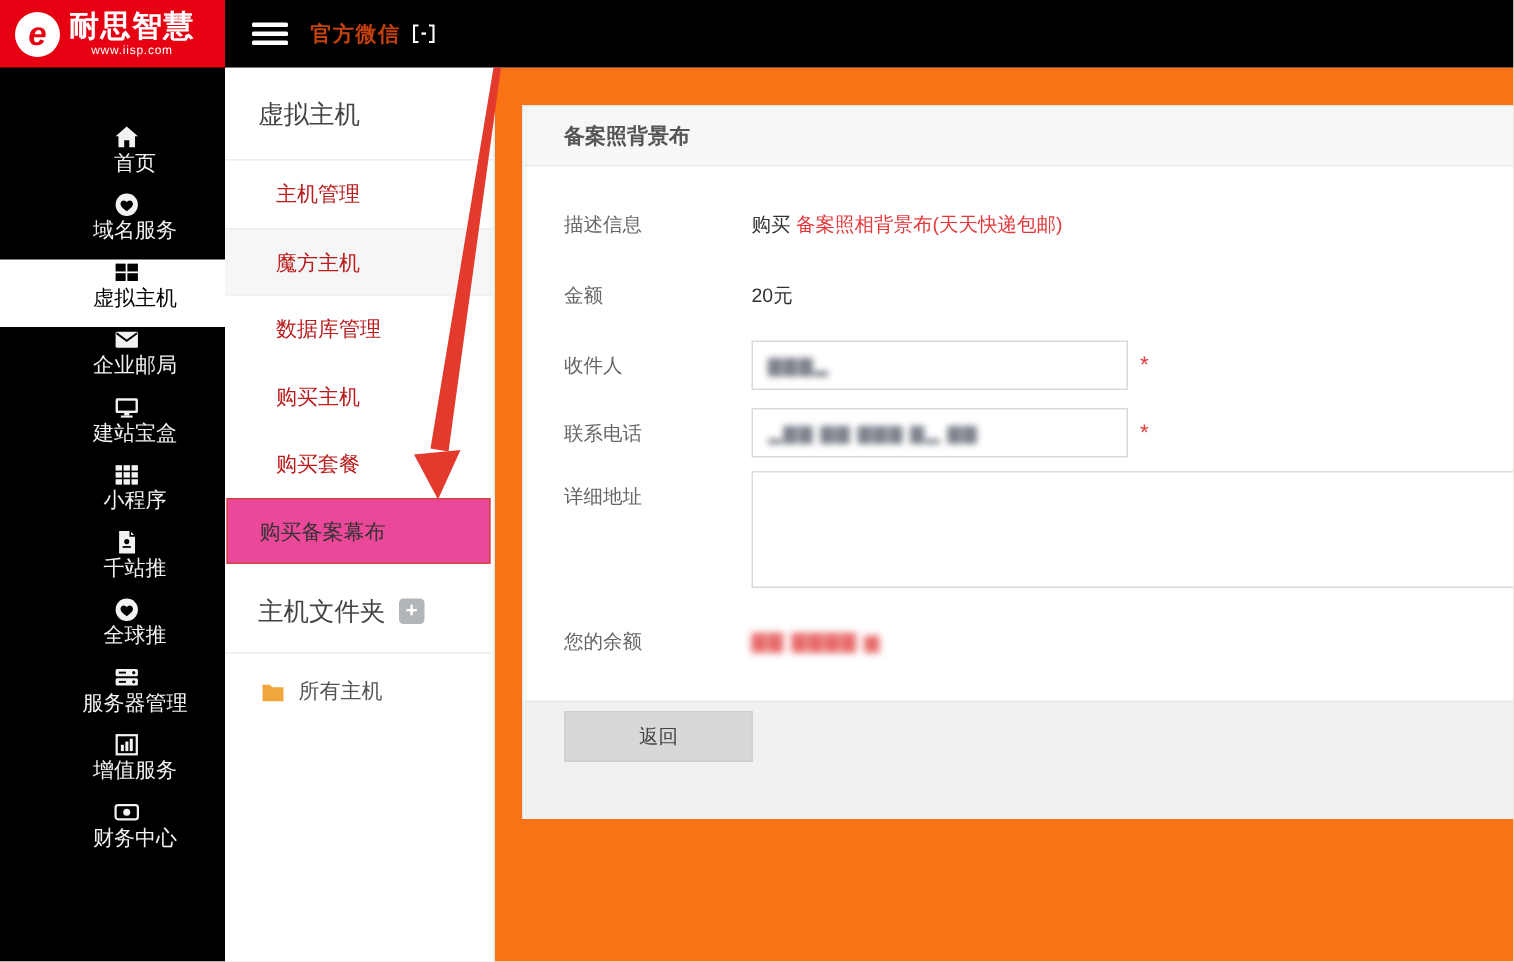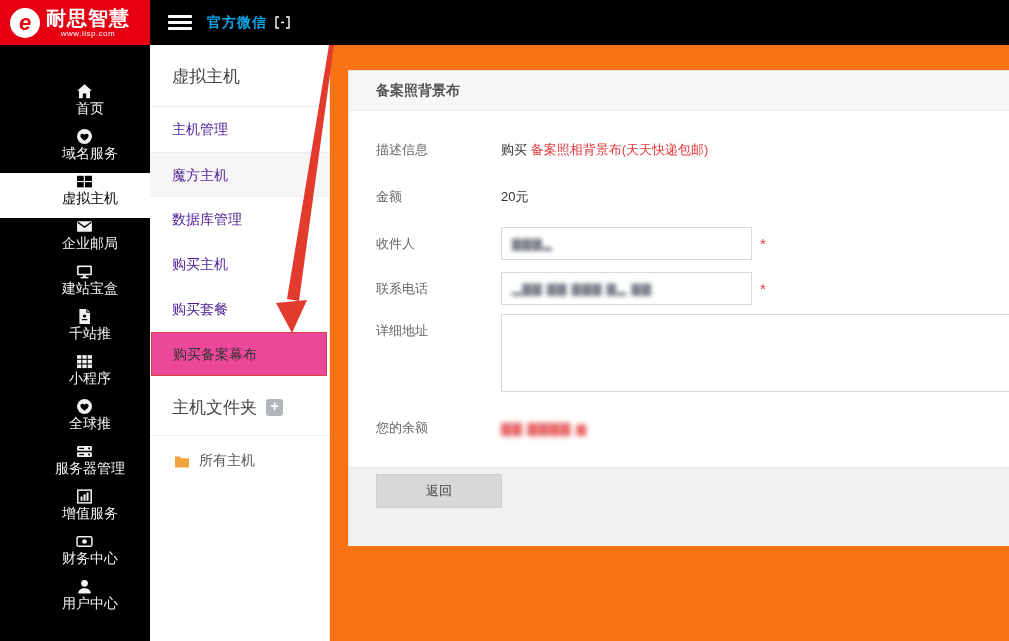--- a/index.html
+++ b/index.html
@@ -24,29 +24,29 @@
     color:#f2f2f2; font-size:14px; cursor:pointer;flex-direction:column; }
   .nav-item .nico { width:17px; height:17px; margin-right:12px; flex:0 0 17px; }
   .nav-item.active { --itembg:#fff; background:#fff; color:#000; }
   .nico svg { display:block; width:17px; height:17px; }
 
   
   .topbar { position:absolute; left:150px; top:0; width:859px; height:45px; background:#000; z-index:4;
     display:flex; align-items:center; }
   .hamburger { width:24px; margin-left:18px; cursor:pointer; }
   .hamburger div { height:3px; background:#fff; margin:3px 0; border-radius:1px; }
-  .wechat { color:#0ea5e9; font-size:14px; font-weight:bold; margin-left:15px; letter-spacing:1px; }
+  .wechat { color:#c2410c; font-size:14px; font-weight:bold; margin-left:15px; letter-spacing:1px; }
   .expand { margin-left:8px; cursor:pointer; }
   .expand svg { display:block; }
 
   
   .submenu { position:absolute; left:150px; top:45px; width:180px; height:596px; background:#fff;
     border-right:1px solid #e2e5e9; z-index:3; }
   .submenu-title { font-size:17px; color:#444; padding:20px 0 18px 22px; border-bottom:1px solid #ececec; }
-  .sub-item { height:45px; line-height:45px; padding-left:22px; font-size:14px; color:#4c1d95; cursor:pointer; }
+  .sub-item { height:45px; line-height:45px; padding-left:34px; font-size:14px; color:#b91c1c; cursor:pointer; }
   .sub-item.alt { background:#f6f6f7; border-top:1px solid #ededef; border-bottom:1px solid #ededef; }
   .sub-item.active { background:#ec4899; border:1px solid #d2453e; height:44px; line-height:42px;
     margin:0 2px 0 1px; padding-left:21px; color:#333; }
   .folder-section { display:flex; align-items:center; font-size:17px; color:#444;
     padding:16px 0 16px 22px; border-bottom:1px solid #ececec; margin-top:4px; }
   .plus-btn { width:17px; height:17px; background:#b3b6b9; border-radius:3px; color:#fff;
     font-size:14px; font-weight:bold; line-height:15px; text-align:center; margin-left:9px; cursor:pointer; }
   .all-hosts { display:flex; align-items:center; padding:16px 0 0 24px; font-size:14px; color:#555; cursor:pointer; }
   .all-hosts svg { margin-right:9px; display:block; }
 
@@ -140,48 +140,48 @@
             <rect x="1" y="2.4" width="14" height="9.2" rx="1" fill="currentColor"></rect>
             <rect x="2.5" y="3.9" width="11" height="6.2" fill="var(--itembg)"></rect>
             <rect x="6.4" y="11.6" width="3.2" height="1.6" fill="currentColor"></rect>
             <rect x="4.3" y="13.2" width="7.4" height="1.3" fill="currentColor"></rect>
           </svg>
         </span>
       <span>建站宝盒</span>
     </div>
     <div class="nav-item">
       <span class="nico">
-          <svg viewBox="0 0 16 16">
-            <path d="M3.2 1h7l3 3v11h-10z" fill="currentColor"></path>
-            <path d="M10.2 1v3h3" fill="none" stroke="var(--itembg)" stroke-width="1"></path>
-            <circle cx="8" cy="7.6" r="1.6" fill="var(--itembg)"></circle>
-            <rect x="5.4" y="10.4" width="5.2" height="1.1" fill="var(--itembg)"></rect>
-          </svg>
-        </span>
-      <span>千站推</span>
-    </div>
-    <div class="nav-item">
-      <span class="nico">
           <svg viewBox="0 0 16 16" fill="currentColor">
             <rect x="1" y="2" width="4" height="3.4"></rect>
             <rect x="6" y="2" width="4" height="3.4"></rect>
             <rect x="11" y="2" width="4" height="3.4"></rect>
             <rect x="1" y="6.4" width="4" height="3.4"></rect>
             <rect x="6" y="6.4" width="4" height="3.4"></rect>
             <rect x="11" y="6.4" width="4" height="3.4"></rect>
             <rect x="1" y="10.8" width="4" height="3.4"></rect>
             <rect x="6" y="10.8" width="4" height="3.4"></rect>
             <rect x="11" y="10.8" width="4" height="3.4"></rect>
           </svg>
         </span>
       <span>小程序</span>
     </div>
     <div class="nav-item">
       <span class="nico">
           <svg viewBox="0 0 16 16">
+            <path d="M3.2 1h7l3 3v11h-10z" fill="currentColor"></path>
+            <path d="M10.2 1v3h3" fill="none" stroke="var(--itembg)" stroke-width="1"></path>
+            <circle cx="8" cy="7.6" r="1.6" fill="var(--itembg)"></circle>
+            <rect x="5.4" y="10.4" width="5.2" height="1.1" fill="var(--itembg)"></rect>
+          </svg>
+        </span>
+      <span>千站推</span>
+    </div>
+    <div class="nav-item">
+      <span class="nico">
+          <svg viewBox="0 0 16 16">
             <circle cx="8" cy="8" r="7" fill="currentColor"></circle>
             <path d="M8 12C5.2 10 4.1 8.7 4.1 7.3 4.1 6.1 5 5.3 6.1 5.3 6.9 5.3 7.6 5.8 8 6.4 8.4 5.8 9.1 5.3 9.9 5.3 11 5.3 11.9 6.1 11.9 7.3 11.9 8.7 10.8 10 8 12Z" fill="var(--itembg)"></path>
           </svg>
         </span>
       <span>全球推</span>
     </div>
     <div class="nav-item">
       <span class="nico">
           <svg viewBox="0 0 16 16">
             <rect x="1" y="2.8" width="14" height="4.6" rx="1" fill="currentColor"></rect>
@@ -206,29 +206,20 @@
       <span>增值服务</span>
     </div>
     <div class="nav-item">
       <span class="nico">
           <svg viewBox="0 0 16 16">
             <rect x="1" y="3.6" width="14" height="8.8" rx="1.5" fill="none" stroke="currentColor" stroke-width="1.4"></rect>
             <circle cx="8" cy="8" r="2.2" fill="currentColor"></circle>
           </svg>
         </span>
       <span>财务中心</span>
-    </div>
-    <div class="nav-item">
-      <span class="nico">
-          <svg viewBox="0 0 16 16" fill="currentColor">
-            <circle cx="8" cy="5" r="3.2"></circle>
-            <path d="M2 14.6C2 11.2 5 9.6 8 9.6 11 9.6 14 11.2 14 14.6Z"></path>
-          </svg>
-        </span>
-      <span>用户中心</span>
     </div>
   </div>
 </div>
 
 <div class="topbar">
   <div class="hamburger">
       <div></div>
       <div></div>
       <div></div>
     </div>

